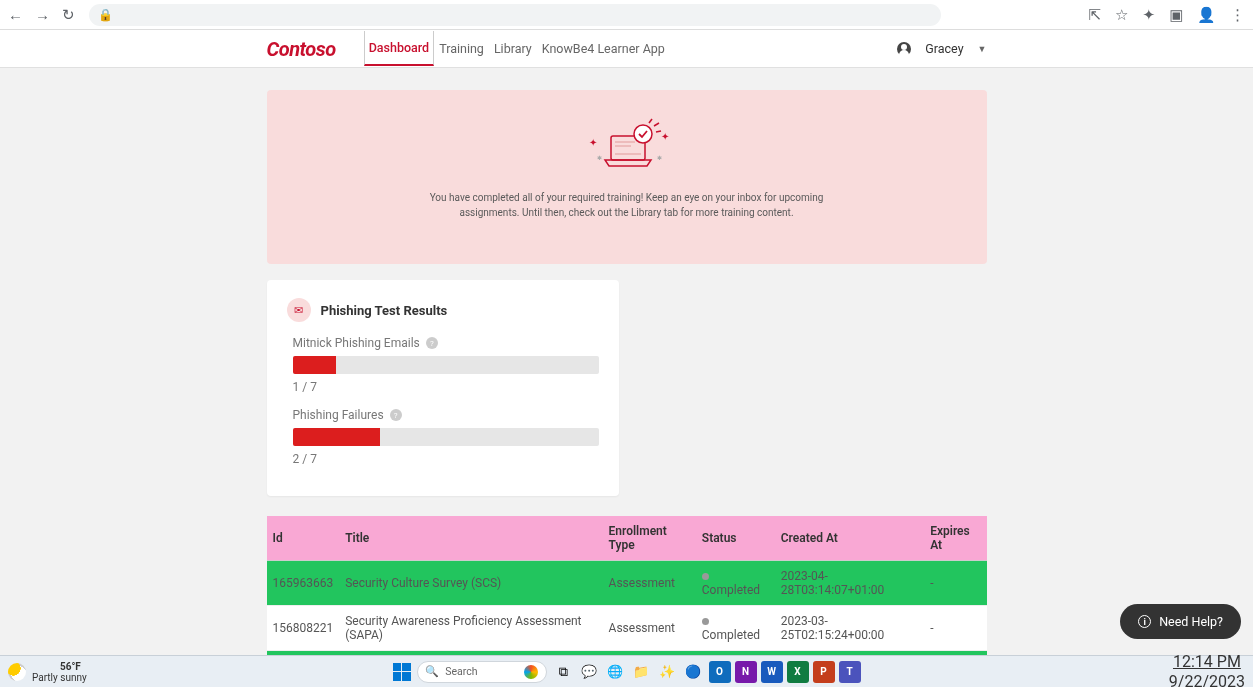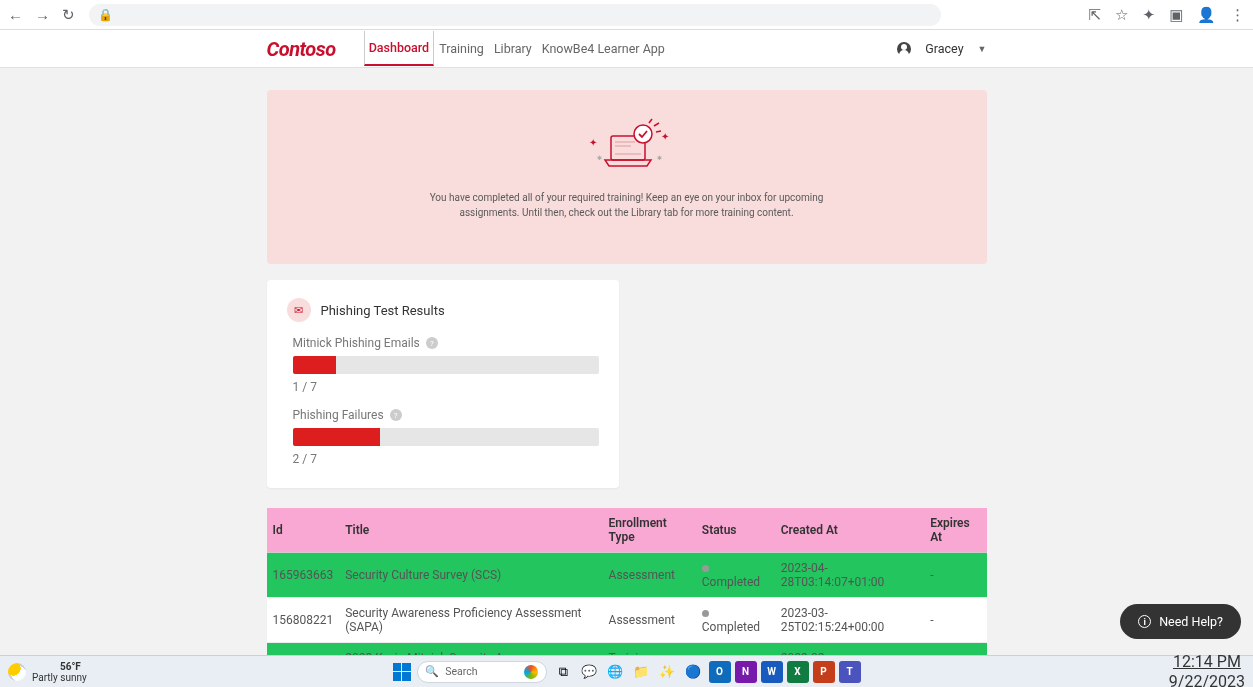--- a/index.html
+++ b/index.html
@@ -33,21 +33,21 @@
 
 
 .banner { background: #f9dcdc; border-radius: 4px; padding: 28px 20px 44px; text-align: center; color: #555; }
 .banner-icon { margin-bottom: 12px; display: flex; justify-content: center; }
 .banner-text { font-size: 10px; line-height: 1.5; max-width: 420px; margin: 0 auto; color: #5a5a5a; }
 
 
 .card { background: #fff; border-radius: 4px; padding: 18px 20px; margin-top: 16px; width: 352px; box-shadow: 0 1px 2px rgba(0,0,0,0.05); }
 .card-header { display: flex; align-items: center; gap: 10px; margin-bottom: 14px; }
 .card-icon { width: 24px; height: 24px; background: #f9dcdc; border-radius: 50%; display: flex; align-items: center; justify-content: center; color: #c8102e; font-size: 11px; }
-.card-title { font-weight: 400; font-size: 13px; color: #333; }
+.card-title { font-weight: 700; font-size: 13px; color: #333; }
 .metric { margin-bottom: 14px; margin-left: 6px; }
 .metric-label { font-size: 12px; color: #777; display: flex; align-items: center; gap: 6px; margin-bottom: 6px; }
 .help-icon { width: 12px; height: 12px; background: #ccc; border-radius: 50%; display: inline-flex; align-items: center; justify-content: center; font-size: 8px; color: #fff; }
 .progress { height: 18px; background: #e6e6e6; border-radius: 2px; overflow: hidden; }
 .progress-fill { height: 100%; background: #dc1e1e; }
 .metric-value { font-size: 12px; color: #777; margin-top: 6px; }
 
 
 .table { width: 100%; border-collapse: collapse; margin-top: 20px; background: #fff; font-size: 12px; }
 .table th { text-align: left; padding: 8px 6px; color: #333; font-weight: 600; border-bottom: 1px solid #ccc; background: #f9a8d4; }
@@ -147,21 +147,21 @@
       <div class="metric">
         <div class="metric-label">
           <span>Mitnick Phishing Emails</span>
           <span class="help-icon">?</span>
         </div>
         <div class="progress">
             <div class="progress-fill" style="width:14.3%"></div>
           </div>
         <div class="metric-value">1 / 7</div>
       </div>
-      <div class="metric" style="margin-bottom:4px;">
+      <div class="metric" style="margin-bottom:12px;">
         <div class="metric-label">
           <span>Phishing Failures</span>
           <span class="help-icon">?</span>
         </div>
         <div class="progress">
             <div class="progress-fill" style="width:28.6%"></div>
           </div>
         <div class="metric-value">2 / 7</div>
       </div>
     </div>

